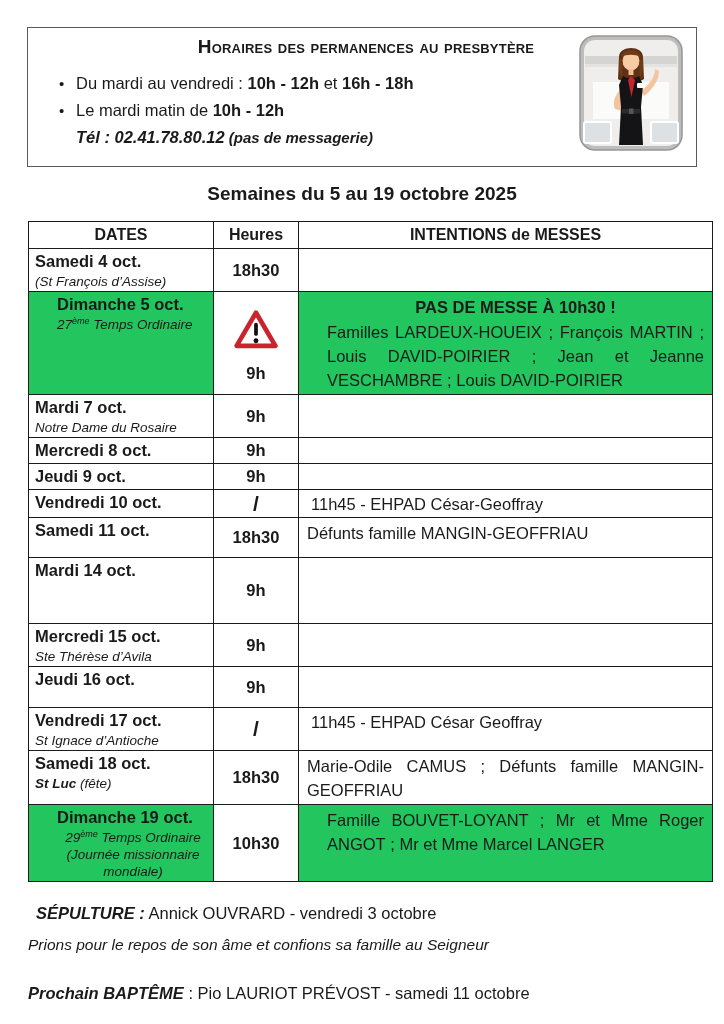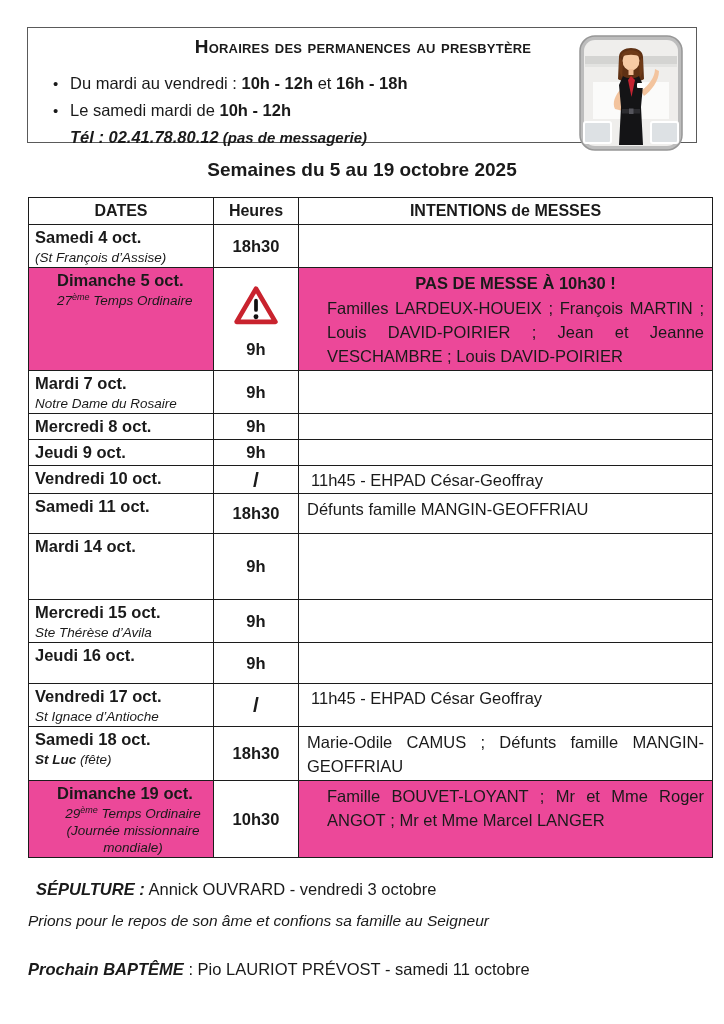--- a/index.html
+++ b/index.html
@@ -6,23 +6,23 @@
   body{
     width:724px;height:1024px;background:#ffffff;overflow:hidden;
     font-family:"Liberation Sans", sans-serif;color:#1a1a1a;
     -webkit-font-smoothing:antialiased;
   }
   .page{position:relative;width:724px;height:1024px;}
 
   
   .header-box{
     position:relative;box-sizing:border-box;
-    margin:27px 27px 0 27px;height:116px;
+    margin:27px 27px 0 27px;height:140px;
     border:1.5px solid #5a5a5a;background:#ffffff;
-    padding:7px 14px 0 16px;
+    padding:7px 14px 0 22px;
   }
   .box-title{
     text-align:center;font-weight:bold;font-variant:small-caps;
     font-size:19px;letter-spacing:.2px;line-height:24px;
   }
   .bullets{margin-top:11px;padding-left:9px;}
   .bullet-line{display:flex;font-size:16.5px;line-height:27px;}
   .bullet-dot{width:17px;flex:0 0 17px;font-size:15px;}
   .b{font-weight:bold;}
   .tel-line{padding-left:26px;font-size:16.5px;line-height:27px;}
@@ -55,21 +55,21 @@
   td.c-hour{text-align:center;vertical-align:middle;padding:0;}
   .hour-text{font-weight:bold;font-size:16.5px;}
   .hour-text.slash{font-size:21px;}
   .hour-stack{display:flex;flex-direction:column;align-items:center;gap:13px;padding-top:6px;}
   .warning-icon{display:block;line-height:0;}
   td.c-intent{padding:3px 8px 2px 8px;vertical-align:top;font-size:16.5px;}
   .intent-title{text-align:center;font-weight:bold;font-size:16.5px;line-height:25px;}
   .intent-text{line-height:24px;}
   .intent-text.it{padding-left:4px;line-height:22px;}
   .intent-text.just{text-align:justify;}
-  tr.shaded td.c-date, tr.shaded td.c-intent{background:#ec4899;padding-left:28px;}
+  tr.shaded td.c-date, tr.shaded td.c-intent{background:#22c55e;padding-left:28px;}
 
   
   #rows tr:nth-child(1){height:42px;}
   #rows tr:nth-child(2){height:96px;}
   #rows tr:nth-child(3){height:43px;}
   #rows tr:nth-child(4){height:25px;}
   #rows tr:nth-child(5){height:24px;}
   #rows tr:nth-child(6){height:25px;}
   #rows tr:nth-child(7){height:40px;}
   #rows tr:nth-child(8){height:66px;}
@@ -94,21 +94,21 @@
 
   <div class="header-box">
     <div class="box-title">Horaires des permanences au presbytère</div>
     <div class="bullets" id="bullets">
         <div class="bullet-line">
           <span class="bullet-dot">•</span>
           <span><span>Du mardi au vendredi : </span><span class="b">10h - 12h</span><span> et </span><span class="b">16h - 18h</span></span>
         </div>
         <div class="bullet-line">
           <span class="bullet-dot">•</span>
-          <span><span>Le samedi mardi de </span><span class="b">10h - 12h</span></span>
+          <span><span>Le mardi matin de </span><span class="b">10h - 12h</span></span>
         </div>
       </div>
     <div class="tel-line">
       <span class="tel-strong">Tél : 02.41.78.80.12</span><span class="tel-rest"> (pas de messagerie)</span>
     </div>
     <div class="clipart">
       <svg viewBox="0 0 104 116" width="104" height="116" aria-hidden="true">
         <rect x="1" y="1" width="102" height="114" rx="15" fill="#bdbdbd" stroke="#979797" stroke-width="1.5"></rect>
         <rect x="5" y="5" width="94" height="106" rx="11" fill="#efeeec"></rect>
         <rect x="6" y="21" width="92" height="8" fill="#d4d4d2"></rect>

